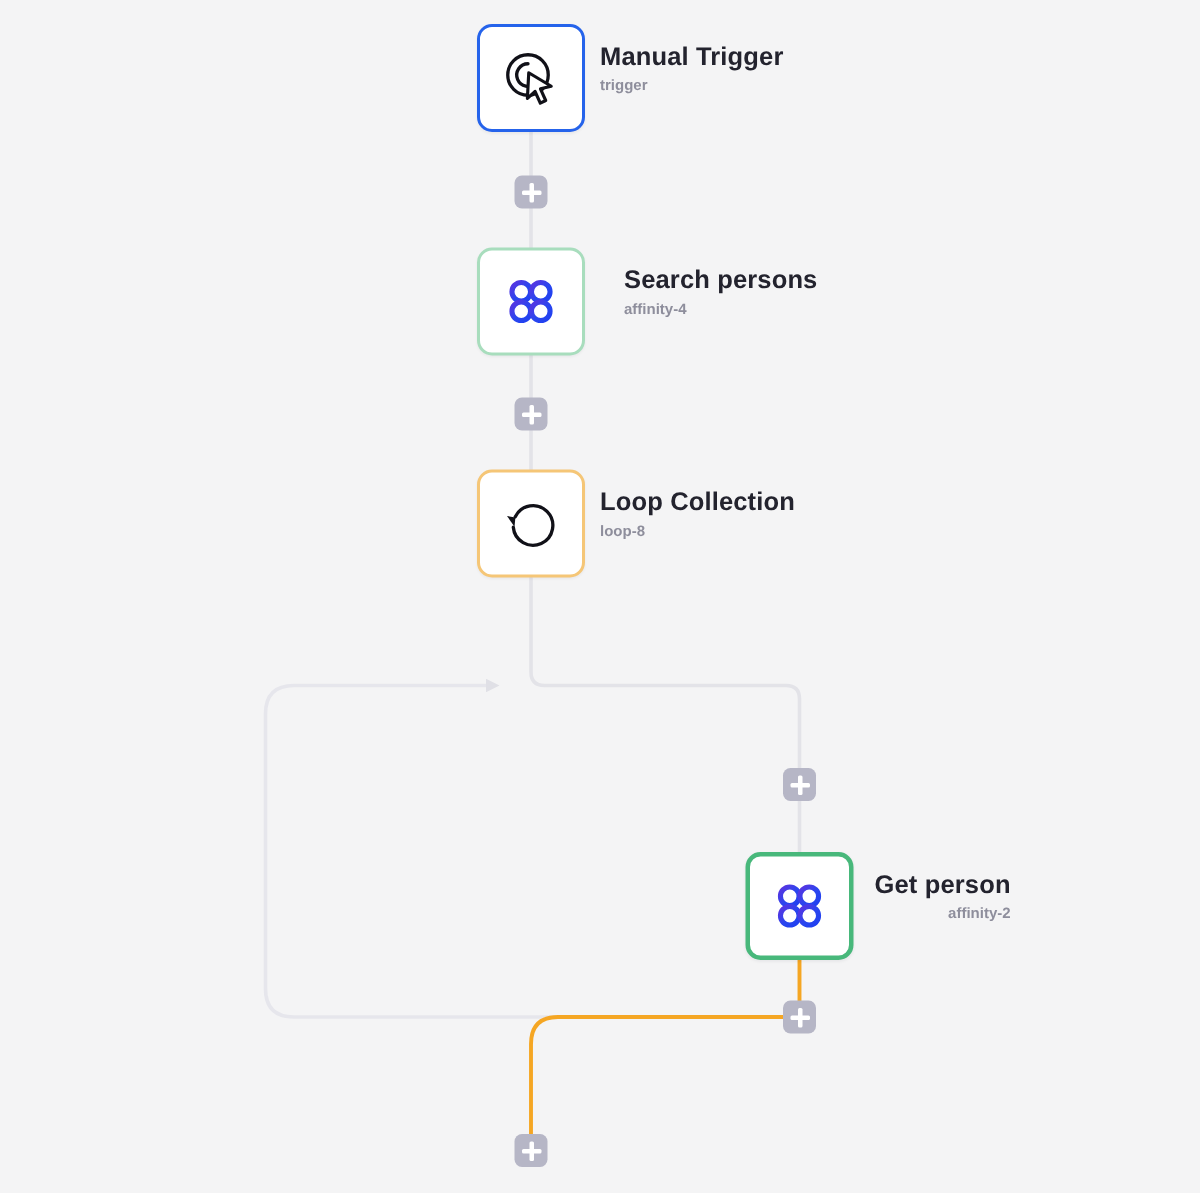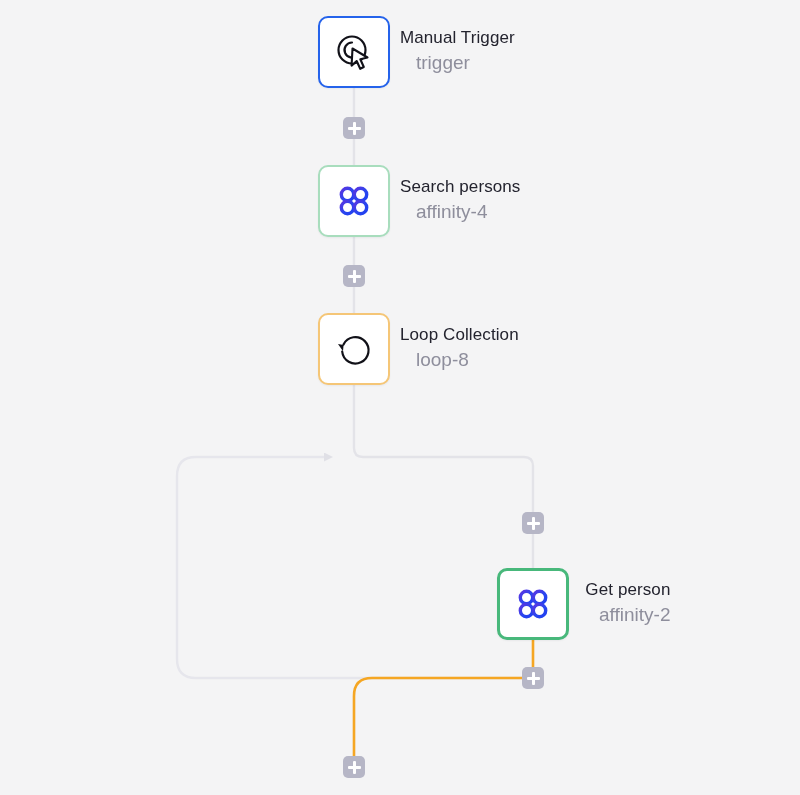--- a/index.html
+++ b/index.html
@@ -10,20 +10,21 @@
   body {
     font-family: "Liberation Sans", sans-serif;
     -webkit-font-smoothing: antialiased;
   }
   #canvas {
     position: relative;
     width: 676px;
     height: 795px;
     background: #f4f4f5;
     overflow: hidden;
+    font-weight: bold;
   }
   #edges {
     position: absolute;
     left: 0;
     top: 0;
     width: 800px;
     height: 795px;
     pointer-events: none;
   }
 
@@ -52,23 +53,22 @@
     white-space: nowrap;
     line-height: 1;
   }
   .node-title {
     font-size: 17px;
     color: #23232e;
     letter-spacing: 0.1px;
     margin-bottom: 7px;
   }
   .node-subtitle {
-    font-size: 19px;
+    font-size: 10px;
     color: #8e8e9c;
-    margin-left: 16px;
   }
 
   
   .plus-btn {
     position: absolute;
     width: 22px;
     height: 22px;
     border-radius: 5px;
     background: #b6b6c6;
     display: flex;
@@ -136,21 +136,21 @@
         </linearGradient>
       </defs>
       <g fill="none" stroke="url(#aff-grad-a)" stroke-width="3.4">
         <circle cx="15.5" cy="15.5" r="6.2"></circle>
         <circle cx="28.5" cy="15.5" r="6.2"></circle>
         <circle cx="15.5" cy="28.5" r="6.2"></circle>
         <circle cx="28.5" cy="28.5" r="6.2"></circle>
       </g>
     </svg>
   </div>
-  <div class="node-label" style="left:400px; top:178px;">
+  <div class="node-label" style="left:416px; top:178px;">
     <div class="node-title">Search persons</div>
     <div class="node-subtitle">affinity-4</div>
   </div>
 
   <div class="node loop" style="left:318px; top:313px;">
     <svg class="node-icon" viewBox="0 0 44 44">
       <path d="M11.5,17.5 A13.2,13.2 0 1 1 10.2,24.5" fill="none" stroke="#111118" stroke-width="2.2" stroke-linecap="round"></path>
       <path d="M6.0,17.0 L11.6,18.0 L11.0,24.2 Z" fill="#111118"></path>
     </svg>
   </div>

